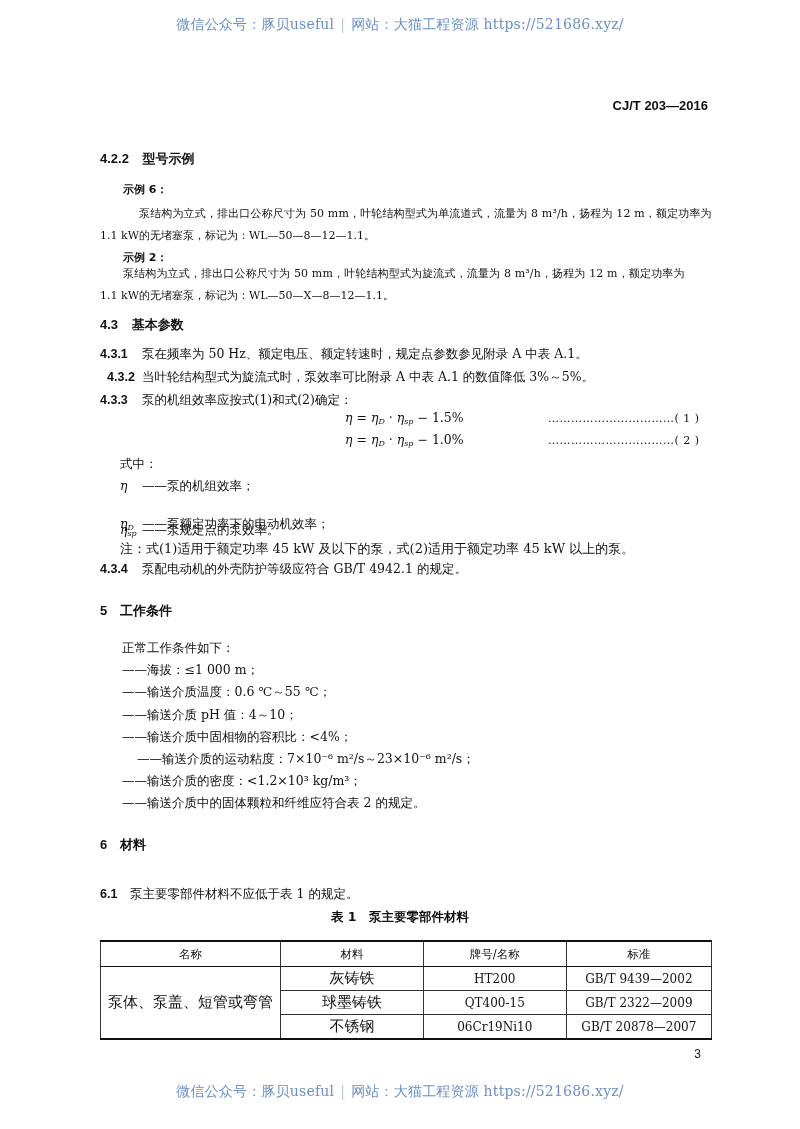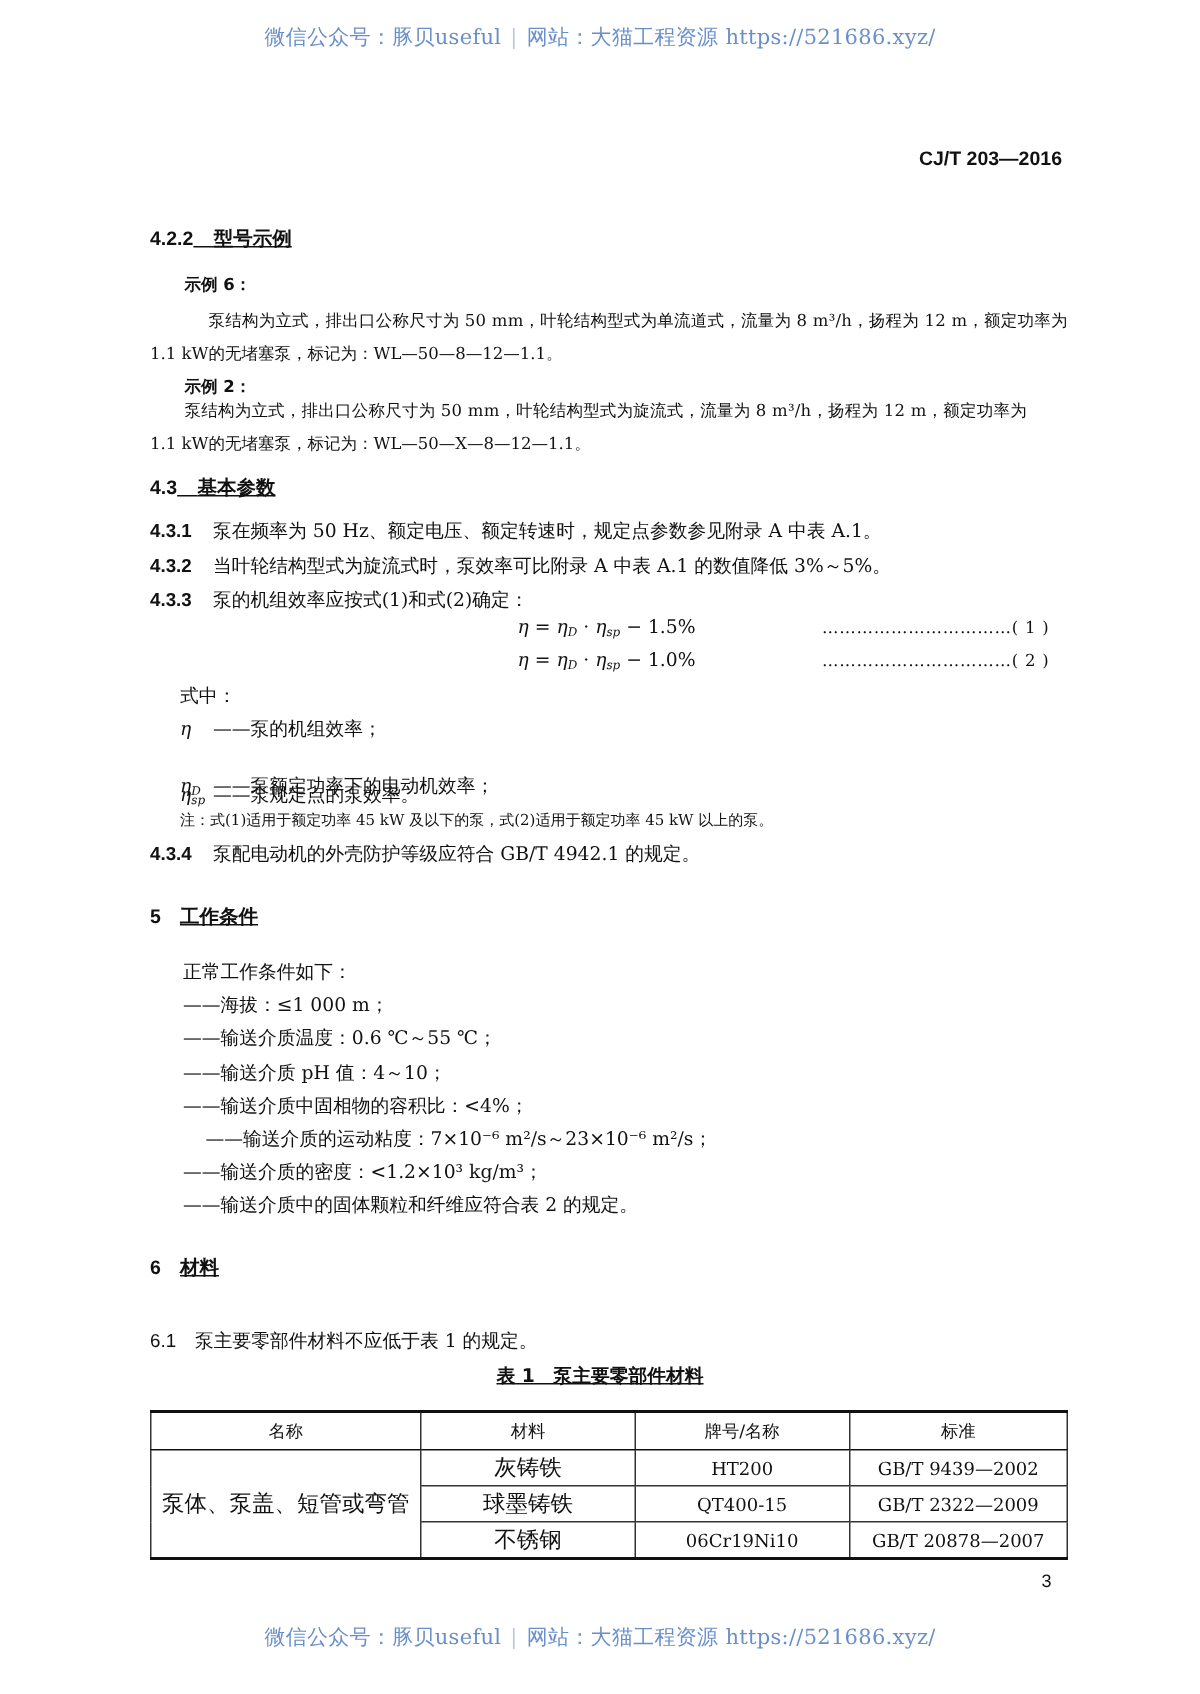--- a/index.html
+++ b/index.html
@@ -13,21 +13,21 @@
     letter-spacing:0.2px;
   }
   .watermark .sep { color:#b9c8e2; margin:0 6px; }
   .wm-top { top:16px; }
   .wm-bottom { top:1083px; }
   .doc-code {
     position:absolute; right:92px; top:98px; font-weight:bold; font-size:13px;
     font-family:"Liberation Sans","DejaVu Sans",sans-serif;
   }
   .abs { position:absolute; white-space:nowrap; }
-  .h { font-weight:bold; font-family:"DejaVu Sans","Liberation Sans",sans-serif;text-decoration:underline; }
+  .h { font-weight:bold; font-family:"DejaVu Sans","Liberation Sans",sans-serif; }
   .num { display:inline-block; font-family:"Liberation Sans","DejaVu Sans",sans-serif; font-weight:bold; }
   .p { font-size:12.5px; }
   .small { font-size:11px; }
   .b { font-weight:bold; font-family:"DejaVu Sans",sans-serif; }
   sub { font-size:8px; vertical-align:-2px; font-style:italic; }
   .eta { font-style:italic; font-family:"DejaVu Serif",serif; }
   .dots { letter-spacing:0.5px; }
   table.t1 {
     position:absolute; left:100px; top:940px; width:612px; border-collapse:collapse;
     font-size:12px; border-top:2px solid #111; border-bottom:2px solid #111;
@@ -60,21 +60,21 @@
 <div class="abs small" style="left:123px;top:266px;letter-spacing:0.15px;">泵结构为立式，排出口公称尺寸为 50 mm，叶轮结构型式为旋流式，流量为 8 m³/h，扬程为 12 m，额定功率为</div>
 <div class="abs small" style="left:100px;top:288px;">1.1 kW的无堵塞泵，标记为：WL—50—X—8—12—1.1。</div>
 
 <div class="abs h" style="left:100px;top:316px;font-size:13px;">
   <span class="num">4.3</span>&nbsp;&nbsp;&nbsp;<span>基本参数</span>
 </div>
 
 <div class="abs p" style="left:100px;top:346px;">
   <span class="num" style="width:42px;">4.3.1</span><span>泵在频率为 50 Hz、额定电压、额定转速时，规定点参数参见附录 A 中表 A.1。</span>
 </div>
-<div class="abs p" style="left:100px;top:369px;">
+<div class="abs p" style="left:100px;top:369px;text-align:center;">
   <span class="num" style="width:42px;">4.3.2</span><span>当叶轮结构型式为旋流式时，泵效率可比附录 A 中表 A.1 的数值降低 3%～5%。</span>
 </div>
 <div class="abs p" style="left:100px;top:392px;">
   <span class="num" style="width:42px;">4.3.3</span><span>泵的机组效率应按式(1)和式(2)确定：</span>
 </div>
 
 <div class="abs p" style="left:345px;top:410px;">
   <span class="eta">η</span><span> = </span><span class="eta">η</span><sub>D</sub><span> · </span><span class="eta">η</span><sub>sp</sub><span> − 1.5%</span>
 </div>
 <div class="abs small dots" style="left:548px;top:412px;">
@@ -92,21 +92,21 @@
 <div class="abs p" style="left:120px;top:478px;">
   <span class="eta" style="display:inline-block;width:22px;">η</span><span>——泵的机组效率；</span>
 </div>
 <div class="abs p" style="left:120px;top:500px;margin-top:16px;">
   <span style="display:inline-block;width:22px;"><span class="eta">η</span><sub>D</sub></span><span>——泵额定功率下的电动机效率；</span>
 </div>
 <div class="abs p" style="left:120px;top:522px;">
   <span style="display:inline-block;width:22px;"><span class="eta">η</span><sub>sp</sub></span><span>——泵规定点的泵效率。</span>
 </div>
 
-<div class="abs" style="left:120px;top:540px;font-size:10px;">注：式(1)适用于额定功率 45 kW 及以下的泵，式(2)适用于额定功率 45 kW 以上的泵。</div>
+<div class="abs" style="left:120px;top:540px;font-size:13px;">注：式(1)适用于额定功率 45 kW 及以下的泵，式(2)适用于额定功率 45 kW 以上的泵。</div>
 
 <div class="abs p" style="left:100px;top:561px;">
   <span class="num" style="width:42px;">4.3.4</span><span>泵配电动机的外壳防护等级应符合 GB/T 4942.1 的规定。</span>
 </div>
 
 <div class="abs h" style="left:100px;top:602px;font-size:13px;">
   <span class="num" style="width:20px;">5</span><span>工作条件</span>
 </div>
 <div class="abs p" style="left:122px;top:640px;">正常工作条件如下：</div>
 <div class="abs p" style="left:122px;top:662px;">——海拔：≤1 000 m；</div>
@@ -114,21 +114,21 @@
 <div class="abs p" style="left:122px;top:707px;">——输送介质 pH 值：4～10；</div>
 <div class="abs p" style="left:122px;top:729px;">——输送介质中固相物的容积比：&lt;4%；</div>
 <div class="abs p" style="left:122px;top:751px;margin-left:15px;">——输送介质的运动粘度：7×10⁻⁶ m²/s～23×10⁻⁶ m²/s；</div>
 <div class="abs p" style="left:122px;top:773px;">——输送介质的密度：&lt;1.2×10³ kg/m³；</div>
 <div class="abs p" style="left:122px;top:795px;">——输送介质中的固体颗粒和纤维应符合表 2 的规定。</div>
 
 <div class="abs h" style="left:100px;top:836px;font-size:13px;">
   <span class="num" style="width:20px;">6</span><span>材料</span>
 </div>
 <div class="abs p" style="left:100px;top:875px;">
-  <span class="num" style="width:30px;font-weight:normal;margin-top:12px;">6.1</span><span>泵主要零部件材料不应低于表 1 的规定。</span>
+  <span class="num" style="width:30px;font-weight:bold;margin-top:12px;">6.1</span><span>泵主要零部件材料不应低于表 1 的规定。</span>
 </div>
 
 <div class="abs h" style="left:0;width:800px;text-align:center;top:909px;font-size:12.5px;">表 1　泵主要零部件材料</div>
 
 <table class="t1">
   <colgroup>
     <col style="width:145px">
       <col style="width:115px">
       <col style="width:115px">
       <col style="width:117px">

